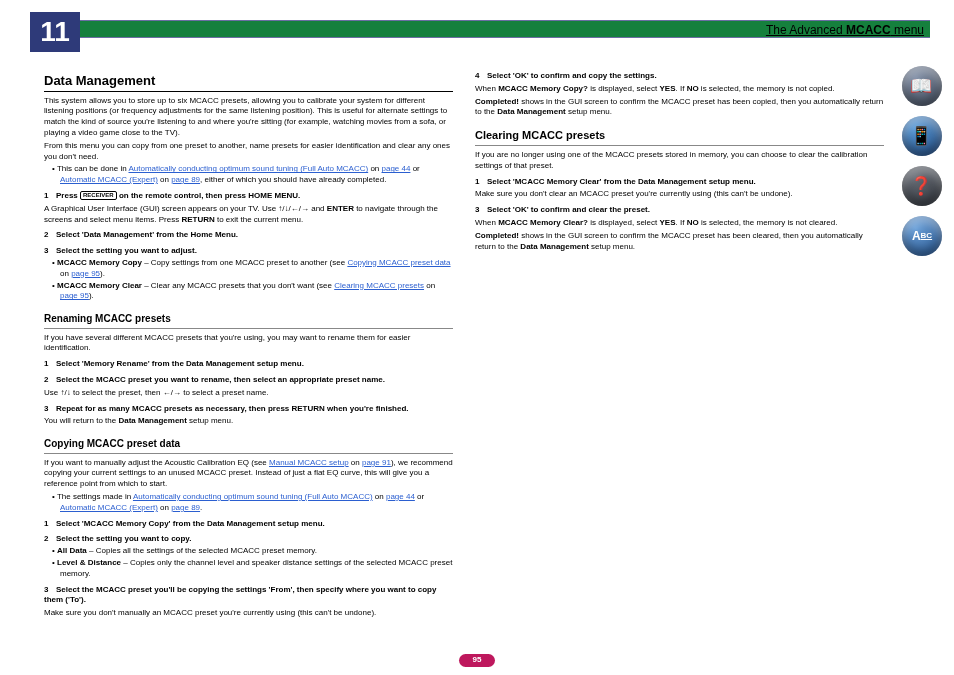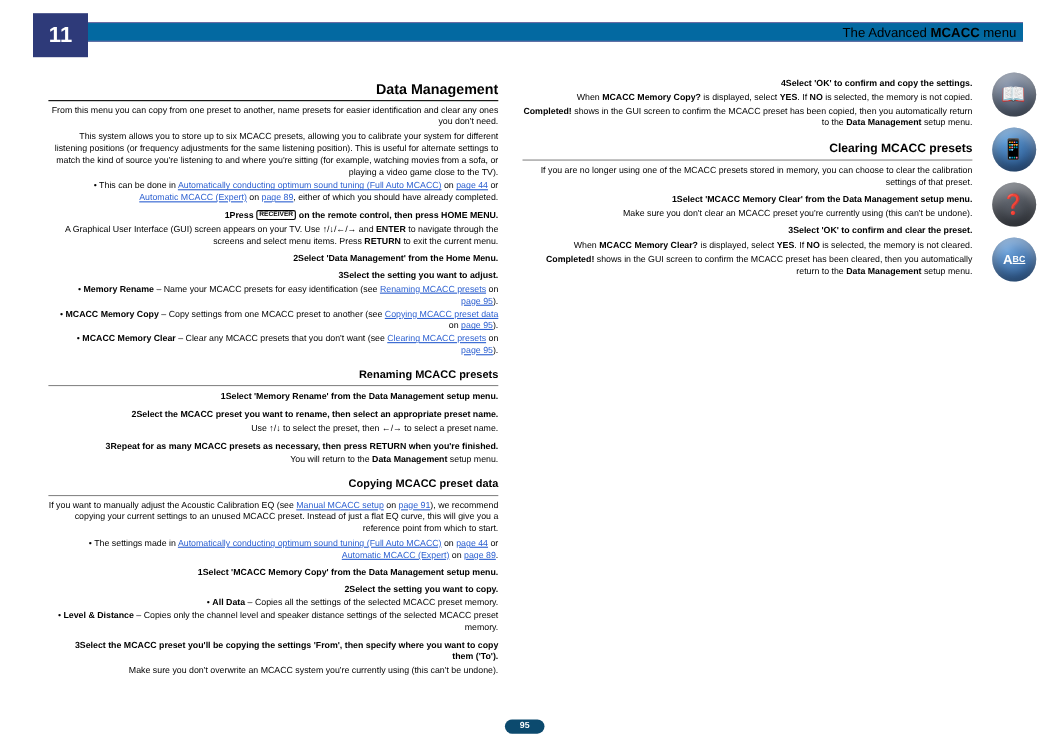--- a/index.html
+++ b/index.html
@@ -14,50 +14,50 @@
     line-height: 1.35;
   }
   .chapter-badge {
     position: absolute;
     left: 30px;
     top: 12px;
     width: 50px;
     height: 40px;
     background: #2e3a79;
     color: #fff;
-    font-size: 20px;
+    font-size: 28px;
     font-weight: 700;
     display: flex;
     align-items: center;
     justify-content: center;
   }
   .title-bar {
     position: absolute;
     left: 80px;
     right: 24px;
     top: 20px;
     height: 18px;
-    background: #0369a1;
+    background: #15803d;
     border-top: 1px solid #6b6da3;
     border-bottom: 1px solid #6b6da3;
     text-align: right;
     font-size: 12px;
     font-weight: 700;
     padding: 1px 6px 0 0;
+    text-decoration: underline;
   }
   .title-bar .thin { font-weight: 400; }
   .page-body {
     position: absolute;
     top: 66px;
     left: 44px;
     right: 70px;
     bottom: 30px;
     display: flex;
     gap: 22px;
-    text-align: right;
   }
   .col { flex: 1; min-width: 0; }
   h1.sec {
     font-family: "Trebuchet MS", Arial, sans-serif;
     font-size: 13px;
     font-weight: 700;
     border-bottom: 1px solid #000;
     margin: 6px 0 4px 0;
     padding-bottom: 1px;
   }
@@ -88,21 +88,21 @@
     background: #fff;
   }
   .arrow { font-family: Arial; }
   .pagenum {
     position: absolute;
     left: 0; right: 0; bottom: 8px;
     text-align: center;
   }
   .pagenum span {
     display: inline-block;
-    background: #0c4a6e;
+    background: #be185d;
     color: #fff;
     border-radius: 8px;
     font-size: 8px;
     font-weight: 700;
     padding: 1px 14px;
   }
   .side-icons {
     position: absolute;
     right: 6px;
     top: 66px;
@@ -141,52 +141,52 @@
   <div class="ic ic2">📱</div>
   <div class="ic ic3">❓</div>
   <div class="ic ic4" style="font-size:12px;font-weight:700;">A<sub style="font-size:8px;text-decoration:underline;">BC</sub></div>
 </div>
 
 <div class="page-body">
 
   <div class="col">
 
     <h1 class="sec">Data Management</h1>
+    <p>This system allows you to store up to six MCACC presets, allowing you to calibrate your system for different listening positions (or frequency adjustments for the same listening position). This is useful for alternate settings to match the kind of source you're listening to and where you're sitting (for example, watching movies from a sofa, or playing a video game close to the TV).</p>
     <p>From this menu you can copy from one preset to another, name presets for easier identification and clear any ones you don't need.</p>
-    <p>This system allows you to store up to six MCACC presets, allowing you to calibrate your system for different listening positions (or frequency adjustments for the same listening position). This is useful for alternate settings to match the kind of source you're listening to and where you're sitting (for example, watching movies from a sofa, or playing a video game close to the TV).</p>
     <p class="bul">
       <span>This can be done in </span><a class="lnk">Automatically conducting optimum sound tuning (Full Auto MCACC)</a><span> on </span><a class="lnk">page 44</a><span> or </span><a class="lnk">Automatic MCACC (Expert)</a><span> on </span><a class="lnk">page 89</a><span>, either of which you should have already completed.</span>
     </p>
 
     <p class="step"><span class="num">1</span><span class="txt"><span>Press </span><span class="key">RECEIVER</span><span> on the remote control, then press HOME MENU.</span></span></p>
     <p><span>A Graphical User Interface (GUI) screen appears on your TV. Use </span><span class="arrow">↑/↓/←/→</span><span> and </span><b>ENTER</b><span> to navigate through the screens and select menu items. Press </span><b>RETURN</b><span> to exit the current menu.</span></p>
 
     <p class="step"><span class="num">2</span><span class="txt">Select 'Data Management' from the Home Menu.</span></p>
     <p class="step"><span class="num">3</span><span class="txt">Select the setting you want to adjust.</span></p>
 
-    <p class="bul"><b>Memory Rename</b><span> – Name your MCACC presets for easy identification (see </span><a class="lnk">Renaming MCACC presets</a><span> on </span><a class="lnk">page 95</a><span>).</span></p>
     <p class="bul"><b>MCACC Memory Copy</b><span> – Copy settings from one MCACC preset to another (see </span><a class="lnk">Copying MCACC preset data</a><span> on </span><a class="lnk">page 95</a><span>).</span></p>
     <p class="bul"><b>MCACC Memory Clear</b><span> – Clear any MCACC presets that you don't want (see </span><a class="lnk">Clearing MCACC presets</a><span> on </span><a class="lnk">page 95</a><span>).</span></p>
 
     <h2 class="sub">Renaming MCACC presets</h2>
+    <p>If you have several different MCACC presets that you're using, you may want to rename them for easier identification.</p>
     <p class="step"><span class="num">1</span><span class="txt">Select 'Memory Rename' from the Data Management setup menu.</span></p>
     <p class="step"><span class="num">2</span><span class="txt">Select the MCACC preset you want to rename, then select an appropriate preset name.</span></p>
     <p><span>Use </span><span class="arrow">↑/↓</span><span> to select the preset, then </span><span class="arrow">←/→</span><span> to select a preset name.</span></p>
     <p class="step"><span class="num">3</span><span class="txt">Repeat for as many MCACC presets as necessary, then press RETURN when you're finished.</span></p>
     <p><span>You will return to the </span><b>Data Management</b><span> setup menu.</span></p>
 
     <h2 class="sub">Copying MCACC preset data</h2>
     <p><span>If you want to manually adjust the Acoustic Calibration EQ (see </span><a class="lnk">Manual MCACC setup</a><span> on </span><a class="lnk">page 91</a><span>), we recommend copying your current settings to an unused MCACC preset. Instead of just a flat EQ curve, this will give you a reference point from which to start.</span></p>
     <p class="bul"><span>The settings made in </span><a class="lnk">Automatically conducting optimum sound tuning (Full Auto MCACC)</a><span> on </span><a class="lnk">page 44</a><span> or </span><a class="lnk">Automatic MCACC (Expert)</a><span> on </span><a class="lnk">page 89</a><span>.</span></p>
     <p class="step"><span class="num">1</span><span class="txt">Select 'MCACC Memory Copy' from the Data Management setup menu.</span></p>
     <p class="step"><span class="num">2</span><span class="txt">Select the setting you want to copy.</span></p>
     <p class="bul"><b>All Data</b><span> – Copies all the settings of the selected MCACC preset memory.</span></p>
     <p class="bul"><b>Level &amp; Distance</b><span> – Copies only the channel level and speaker distance settings of the selected MCACC preset memory.</span></p>
     <p class="step"><span class="num">3</span><span class="txt">Select the MCACC preset you'll be copying the settings 'From', then specify where you want to copy them ('To').</span></p>
-    <p>Make sure you don't overwrite an MCACC system you're currently using (this can't be undone).</p>
+    <p>Make sure you don't manually an MCACC preset you're currently using (this can't be undone).</p>
   </div>
 
   <div class="col">
     <p class="step"><span class="num">4</span><span class="txt">Select 'OK' to confirm and copy the settings.</span></p>
     <p><span>When </span><b>MCACC Memory Copy?</b><span> is displayed, select </span><b>YES</b><span>. If </span><b>NO</b><span> is selected, the memory is not copied.</span></p>
     <p><b>Completed!</b><span> shows in the GUI screen to confirm the MCACC preset has been copied, then you automatically return to the </span><b>Data Management</b><span> setup menu.</span></p>
 
     <h2 class="sub" style="font-size:11px;">Clearing MCACC presets</h2>
     <p>If you are no longer using one of the MCACC presets stored in memory, you can choose to clear the calibration settings of that preset.</p>
     <p class="step"><span class="num">1</span><span class="txt">Select 'MCACC Memory Clear' from the Data Management setup menu.</span></p>

